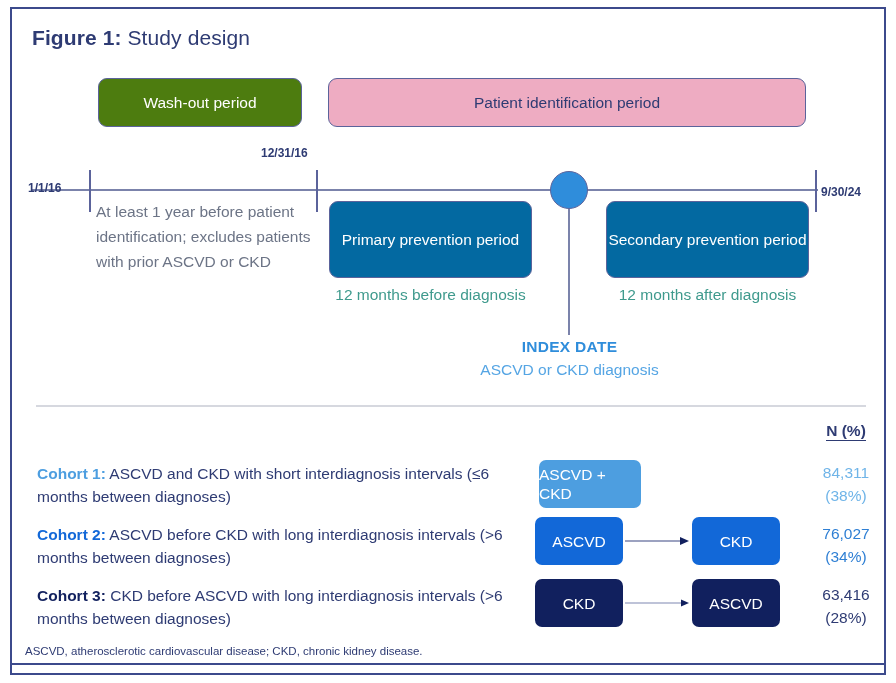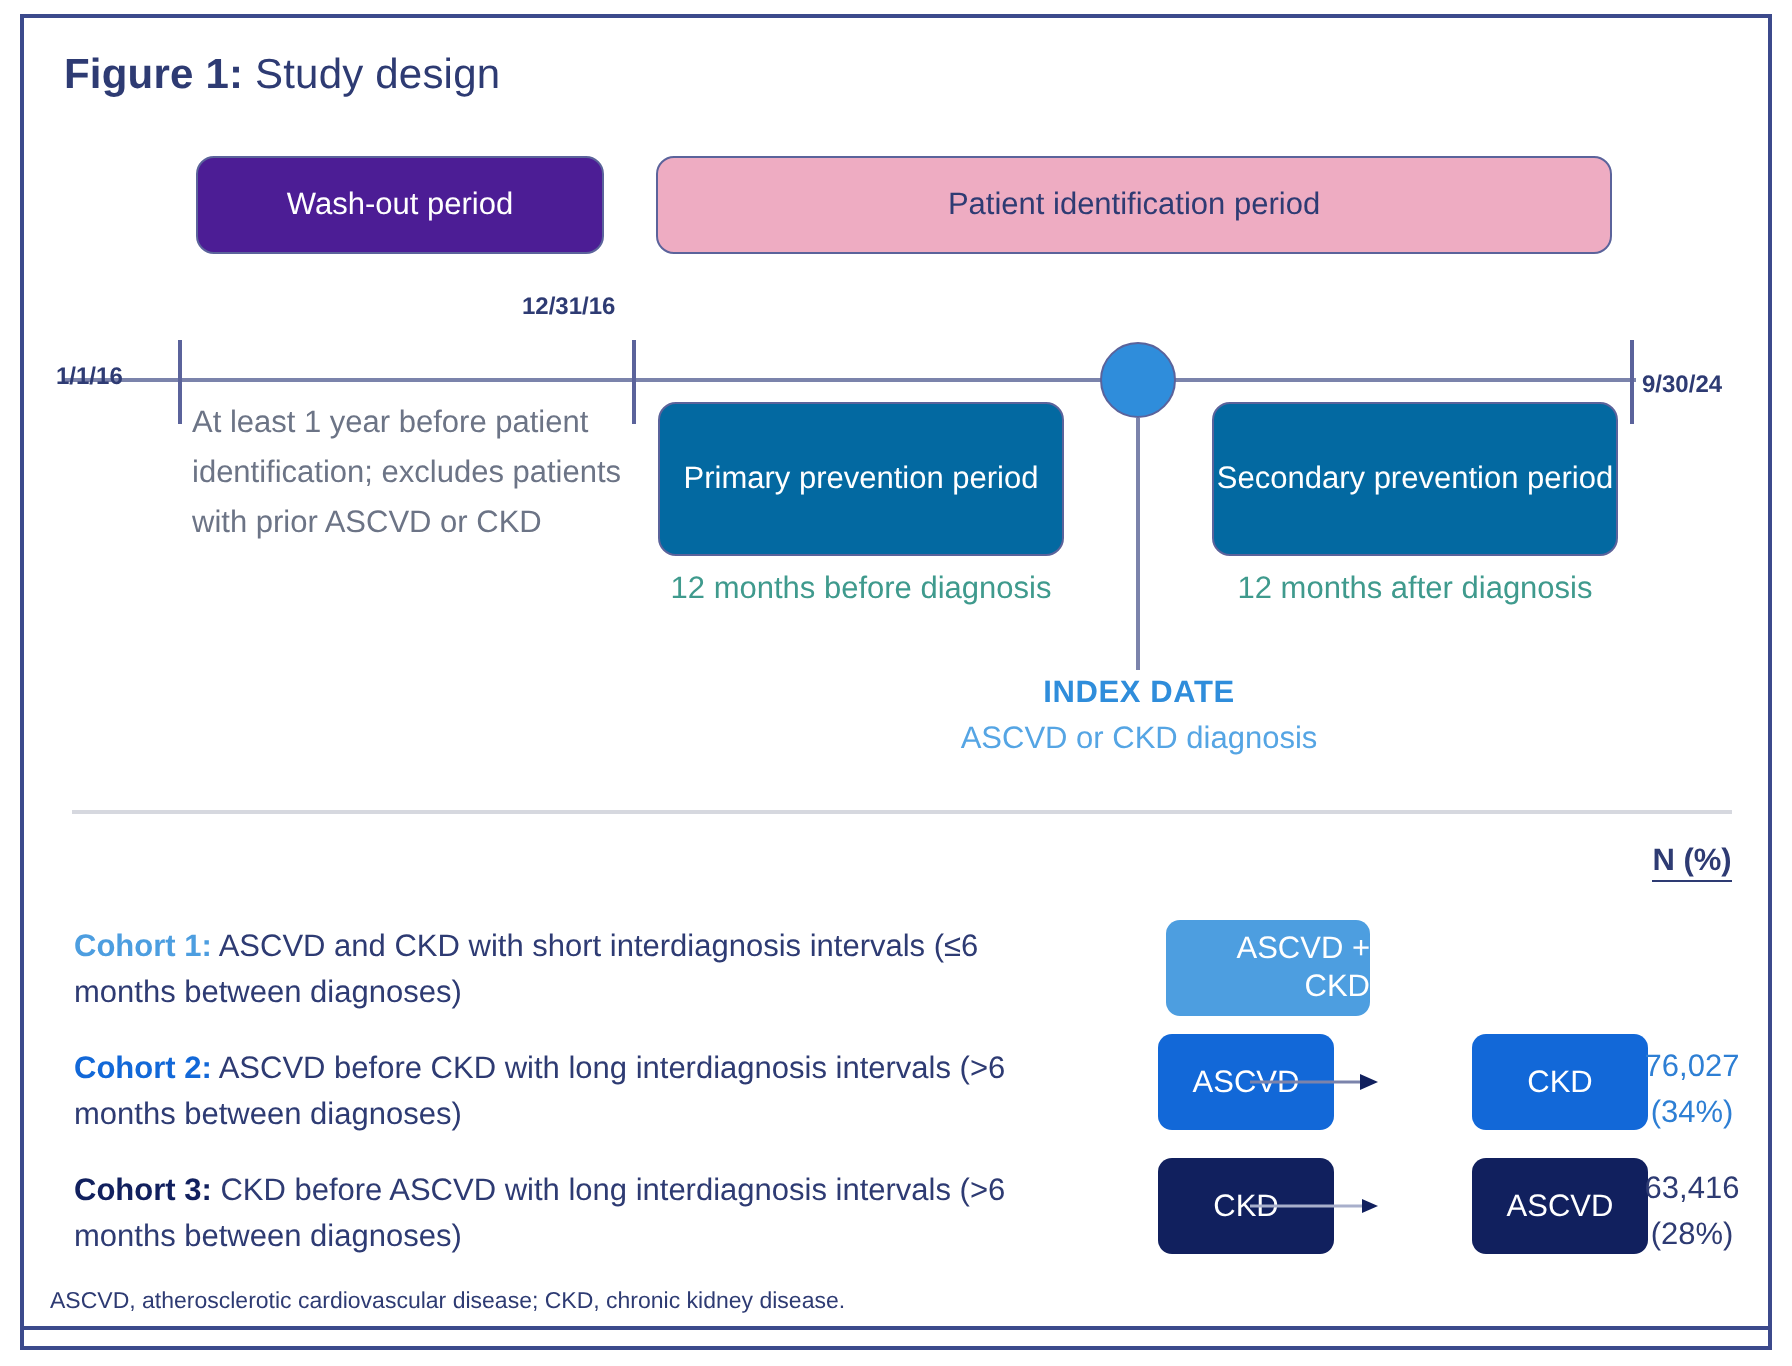--- a/index.html
+++ b/index.html
@@ -39,21 +39,21 @@
     display: flex;
     align-items: center;
     justify-content: center;
     font-size: 15.5px;
     border: 1.5px solid #5b639b;
     text-align: center;
   }
   #washout-box {
     left: 86px; top: 69px;
     width: 204px; height: 49px;
-    background: #4c1d95;
+    background: #4d7c0f;
     color: #ffffff;
   }
   #patient-id-box {
     left: 316px; top: 69px;
     width: 478px; height: 49px;
     background: #eeacc2;
     color: #2e3b73;
   }
 
   
@@ -195,25 +195,24 @@
   .c1 { color: #4d9ee0; }
   .c2 { color: #1268d8; }
   .c3 { color: #11205e; }
 
   .tag-box {
     position: absolute;
     border-radius: 7px;
     display: flex;
     align-items: center;
     justify-content: center;
-    text-align: right;
+    text-align: left;
     color: #ffffff;
     font-size: 15.5px;
     line-height: 19px;
-    margin-left: 44px;
   }
   #tag-1a { left: 527px; top: 451px; width: 102px; height: 48px; background: #4d9ee0; }
   #tag-2a { left: 523px; top: 508px; width: 88px;  height: 48px; background: #1268d8; }
   #tag-2b { left: 680px; top: 508px; width: 88px;  height: 48px; background: #1268d8; }
   #tag-3a { left: 523px; top: 570px; width: 88px;  height: 48px; background: #11205e; }
   #tag-3b { left: 680px; top: 570px; width: 88px;  height: 48px; background: #11205e; }
 
   .arrow {
     position: absolute;
     height: 10px;
@@ -285,20 +284,24 @@
   <div id="index-sub">ASCVD or CKD diagnosis</div>
 
   <div id="divider"></div>
 
   <div id="n-header"><span>N (%)</span></div>
 
   <div class="cohort-desc" id="cohort-1-desc">
     <span class="lead c1">Cohort 1:</span><span> ASCVD and CKD with short interdiagnosis intervals (≤6 months between diagnoses)</span>
   </div>
   <div class="tag-box" id="tag-1a">ASCVD + CKD</div>
+  <div class="n-value" id="n-1">
+    <div>84,311</div>
+    <div>(38%)</div>
+  </div>
 
   <div class="cohort-desc" id="cohort-2-desc">
     <span class="lead c2">Cohort 2:</span><span> ASCVD before CKD with long interdiagnosis intervals (&gt;6 months between diagnoses)</span>
   </div>
   <div class="tag-box" id="tag-2a">ASCVD</div>
   <svg class="arrow" id="arrow-2" viewBox="0 0 66 10">
     <line x1="0" y1="5" x2="55" y2="5" stroke="#7b83ab" stroke-width="1.4"></line>
     <polygon points="55,1 64,5 55,9" fill="#11205e"></polygon>
   </svg>
   <div class="tag-box" id="tag-2b">CKD</div>

